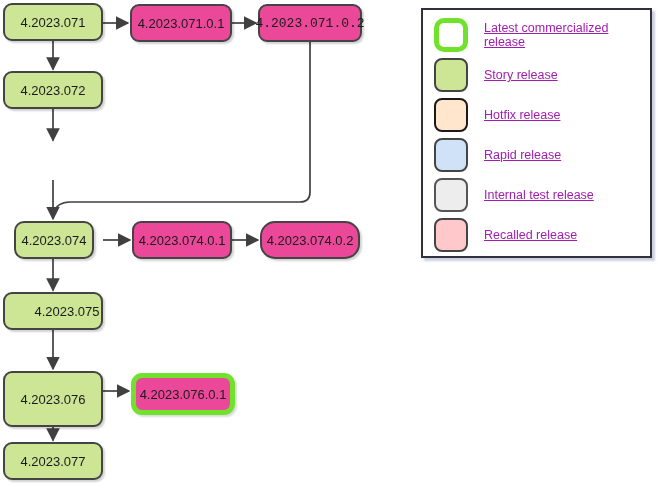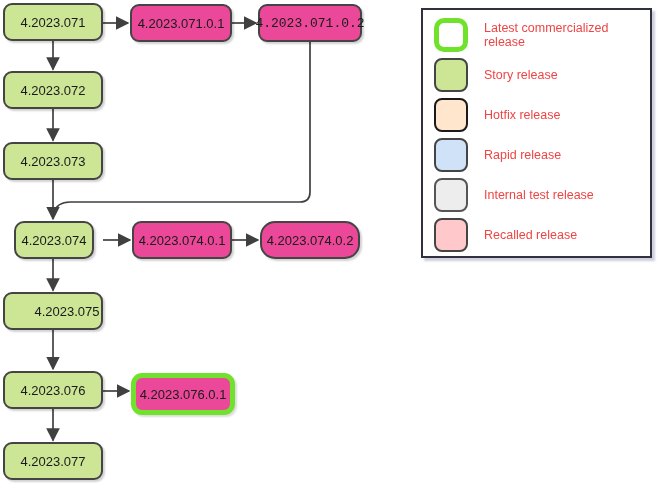--- a/index.html
+++ b/index.html
@@ -33,21 +33,21 @@
   .sw {
     width:34px; height:34px; flex:0 0 34px; margin-right:16px;
     border-radius:8px; box-sizing:border-box;
   }
   .sw-latest   { background:#ffffff; border:5px solid #70e22c; border-radius:10px; }
   .sw-story    { background:#cce695; border:2px solid #444444; }
   .sw-hotfix   { background:#ffe6cc; border:2px solid #1a1a1a; }
   .sw-rapid    { background:#cfe2f7; border:2px solid #444444; }
   .sw-internal { background:#ededed; border:2px solid #555555; }
   .sw-recalled { background:#ffc9cc; border:2px solid #444444; }
-  .legend-label { font-size:12.5px; color:#ef4444; }
+  .legend-label { font-size:12.5px; color:#a21caf;text-decoration:underline; }
 </style>
 </head>
 <body>
 
 <div class="canvas">
 
   <svg class="edges" viewBox="0 0 659 493" xmlns="http://www.w3.org/2000/svg">
     <defs>
       <marker id="arrow" viewBox="0 0 10 10" refX="9" refY="5" markerWidth="8" markerHeight="8" orient="auto-start-reverse">
         <path d="M0,0 L10,5 L0,10 z" fill="#404040"></path>
@@ -67,29 +67,28 @@
       <path d="M103 391 H129" marker-end="url(#arrow)"></path>
       <path d="M53 409 V440.5" marker-end="url(#arrow)"></path>
     </g>
   </svg>
 
   <div class="node story" style="left:3px;   top:3px;   width:100px; height:38px;">4.2023.071</div>
   <div class="node rapid" style="left:130px; top:4px;   width:102px; height:38px;">4.2023.071.0.1</div>
   <div class="node rapid" style="left:258px; top:4px;   width:104px; height:38px;font-family:Liberation Mono, monospace;">4.2023.071.0.2</div>
 
   <div class="node story" style="left:3px;   top:71px;  width:100px; height:38px;">4.2023.072</div>
-  <div class="node story" style="left:3px;   top:142px; width:100px; height:38px;">4.2023.073</div>
 
   <div class="node story" style="left:14px;   top:221px; width:80px; height:38px;border-radius:10px;">4.2023.074</div>
   <div class="node rapid" style="left:132px; top:221px; width:100px; height:38px;">4.2023.074.0.1</div>
   <div class="node rapid" style="left:260px; top:221px; width:100px; height:38px;border-radius:15px;">4.2023.074.0.2</div>
 
   <div class="node story" style="left:3px;   top:292px; width:100px; height:38px;padding-left:28px;">4.2023.075</div>
 
-  <div class="node story" style="left:3px;   top:371px; width:100px; height:38px;text-align:center;">4.2023.076</div>
+  <div class="node story" style="left:3px;   top:371px; width:100px; height:56px;text-align:center;">4.2023.076</div>
   <div class="node rapid latest" style="left:131px; top:373px; width:104px; height:42px;">4.2023.076.0.1</div>
 
   <div class="node story" style="left:3px;   top:442px; width:100px; height:38px;">4.2023.077</div>
 
   <div class="legend">
     <div class="legend-item">
       <span class="sw sw-latest"></span>
       <span class="legend-label">Latest commercialized release</span>
     </div>
     <div class="legend-item">

